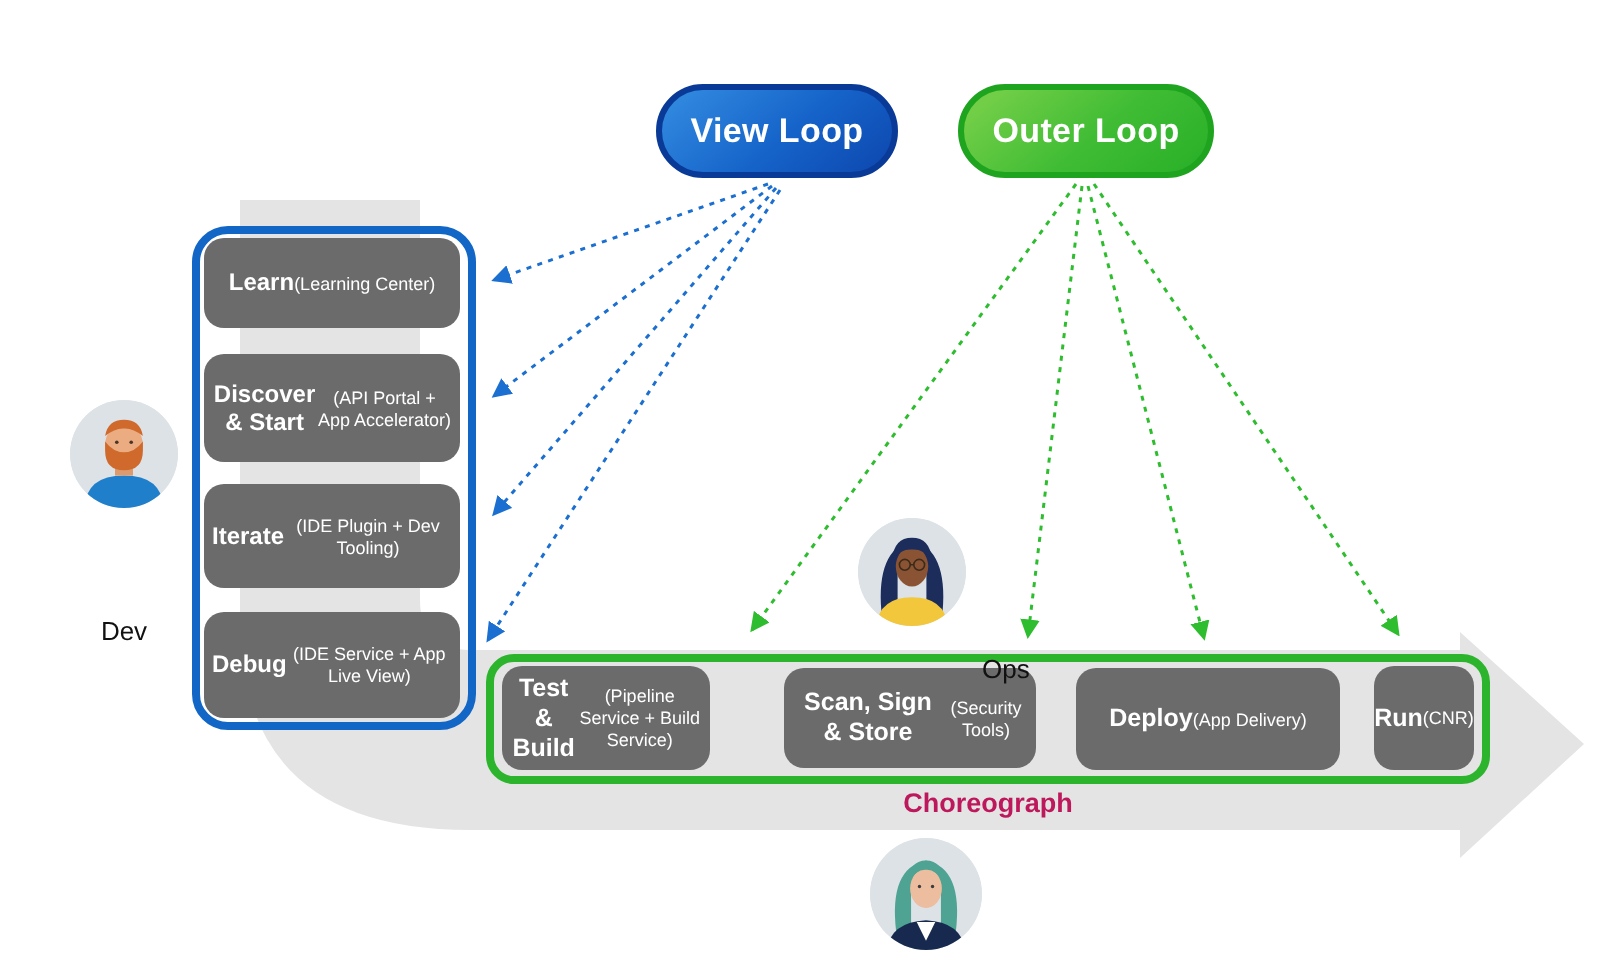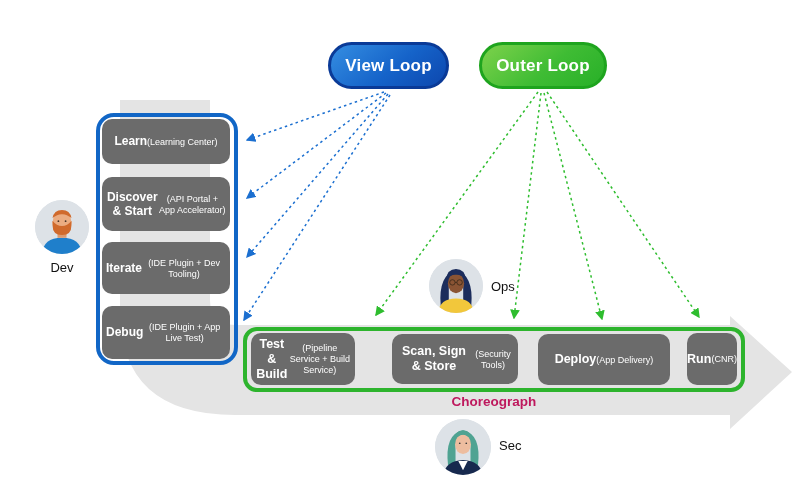--- a/index.html
+++ b/index.html
@@ -31,21 +31,21 @@
   .choreo{
     position:absolute;z-index:3;left:243px;top:394px;width:502px;
     display:flex;align-items:baseline;justify-content:center;gap:7px;color:#be185d;
   }
   .choreo .ct{font-weight:bold;font-size:13.5px;}
   .choreo .cs{font-size:12px;}
   .avatar{
     position:absolute;z-index:3;border-radius:50%;overflow:hidden;background:#dde2e7;
   }
   .avatar svg{display:block;}
-  .plabel{position:absolute;z-index:3;font-size:13px;color:#111;}
+  .plabel{position:absolute;z-index:3;font-size:13px;color:#111;margin-top:48px;}
   .plabel.center{text-align:center;}
 </style>
 </head>
 <body>
 
 <div class="stage">
 
   <svg class="bg" width="800" height="487" viewBox="0 0 800 487">
     <defs>
       <marker id="mb" viewBox="0 0 10 10" refX="8.5" refY="5" markerWidth="6.5" markerHeight="6.5" orient="auto-start-reverse">
@@ -89,21 +89,21 @@
   <div class="node" style="left:102px;top:177px;width:128px;height:54px;">
     <div class="t">Discover &amp; Start</div>
     <div class="s">(API Portal + App Accelerator)</div>
   </div>
   <div class="node" style="left:102px;top:242px;width:128px;height:52px;">
     <div class="t">Iterate</div>
     <div class="s">(IDE Plugin + Dev Tooling)</div>
   </div>
   <div class="node" style="left:102px;top:306px;width:128px;height:53px;">
     <div class="t">Debug</div>
-    <div class="s">(IDE Plugin + App Live Test)</div>
+    <div class="s">(IDE Service + App Live View)</div>
   </div>
 
   <div class="frame green"></div>
 
   <div class="node" style="left:251px;top:333px;width:104px;height:52px;">
     <div class="t" style="font-size:12.5px">Test &amp; Build</div>
     <div class="s">(Pipeline Service + Build Service)</div>
   </div>
   <div class="node" style="left:392px;top:334px;width:126px;height:50px;">
     <div class="t" style="font-size:12.5px">Scan, Sign &amp; Store</div>

